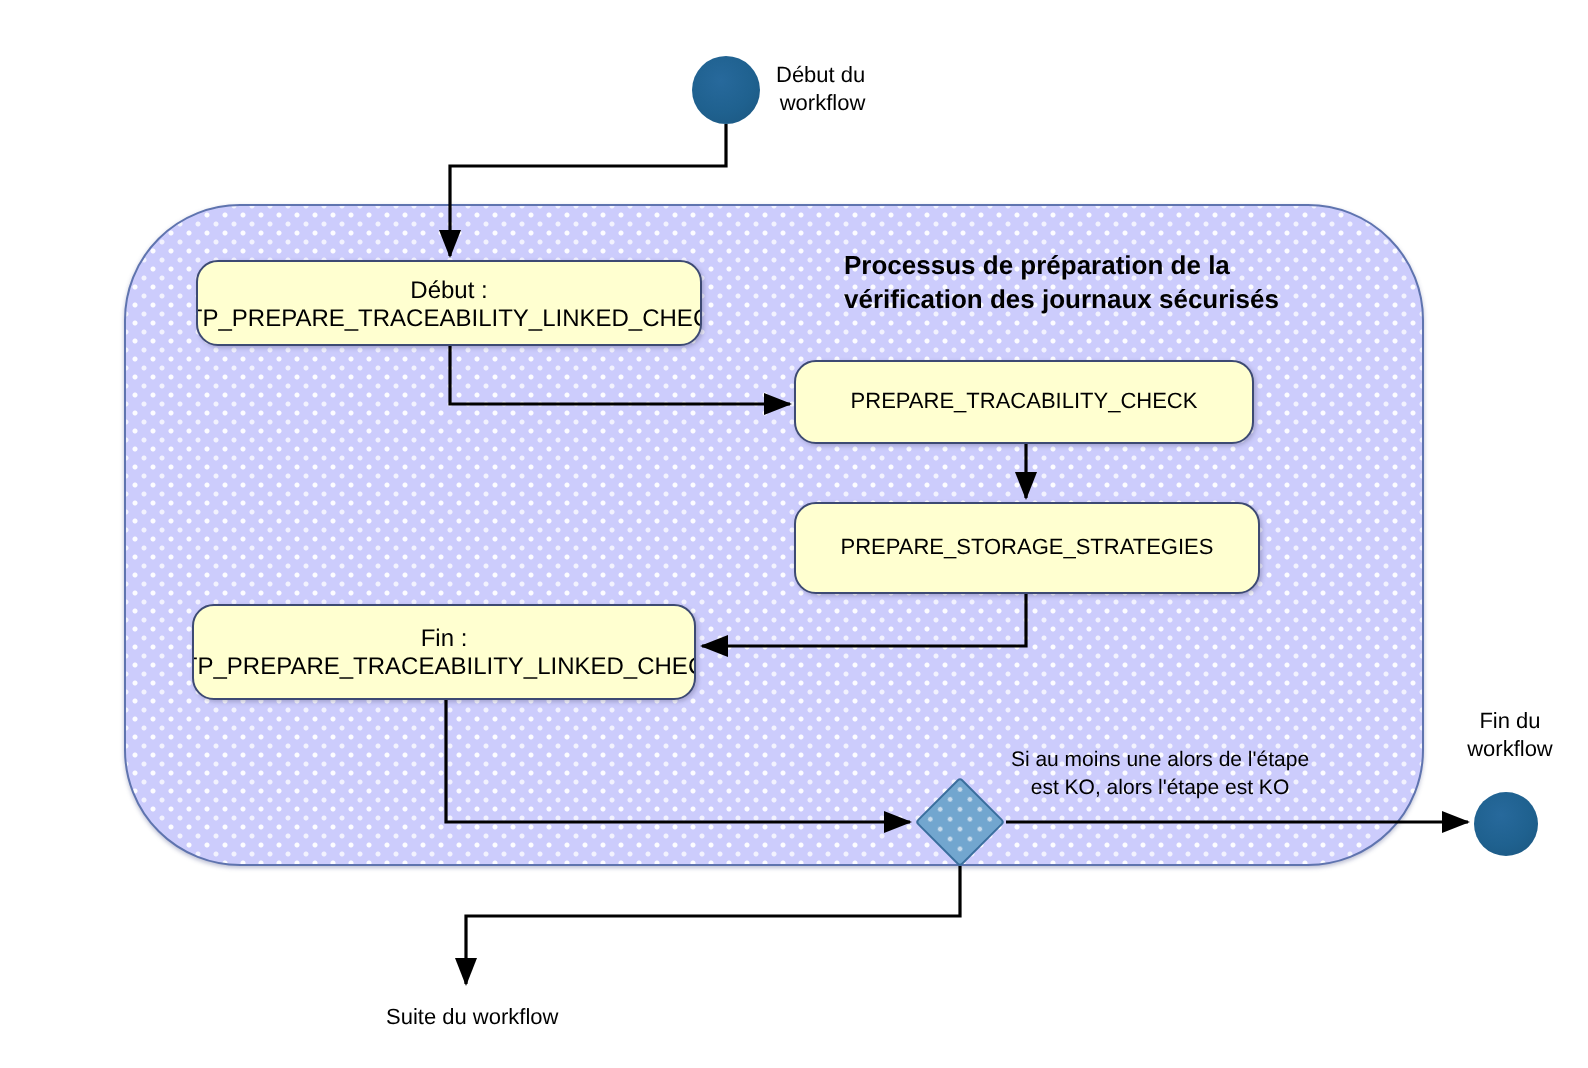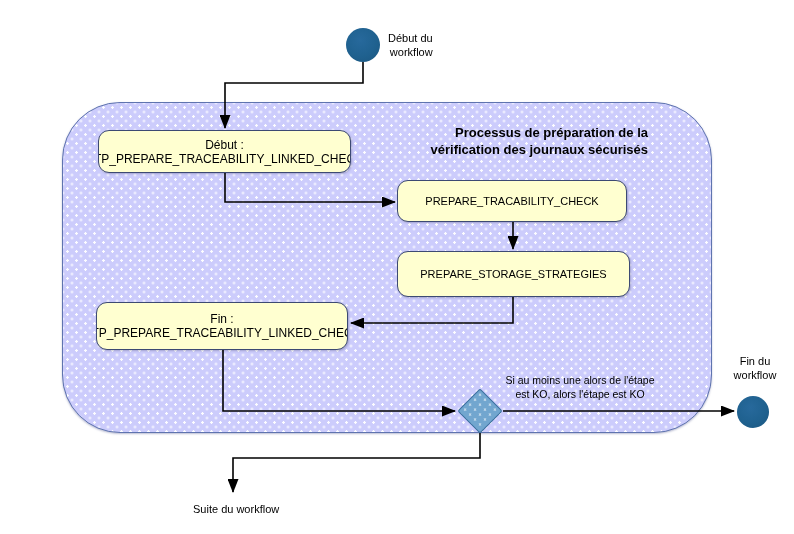--- a/index.html
+++ b/index.html
@@ -18,22 +18,22 @@
     background-color:#ccccfc;
     background-image:
       radial-gradient(circle, rgba(255,255,255,0.95) 1px, rgba(255,255,255,0) 1.5px),
       radial-gradient(circle, rgba(255,255,255,0.75) 1px, rgba(255,255,255,0) 1.5px);
     background-size:9px 9px,9px 9px;
     background-position:0 0,4.5px 4.5px;
     border:1.5px solid #5f74af;border-radius:58px;
     box-shadow:0 1px 2px rgba(60,70,130,0.35);
   }
   .process-title{
-    position:absolute;left:406px;top:124px;width:242px;
-    font-weight:bold;font-size:13px;line-height:17px;text-align:right;white-space:pre-line;
+    position:absolute;left:422px;top:124px;width:242px;
+    font-weight:bold;font-size:13px;line-height:17px;text-align:left;white-space:pre-line;
   }
   .activity{
     position:absolute;box-sizing:border-box;
     background:#ffffd0;border:1.5px solid #3d4a73;border-radius:11px;
     box-shadow:1px 1px 2px rgba(70,70,110,0.30);
     display:flex;align-items:center;justify-content:center;
     text-align:center;font-size:12px;line-height:14px;white-space:pre-line;
     letter-spacing:0;overflow:hidden;
   }
   .activity.box1{left:98px;top:130px;width:253px;height:43px;}

